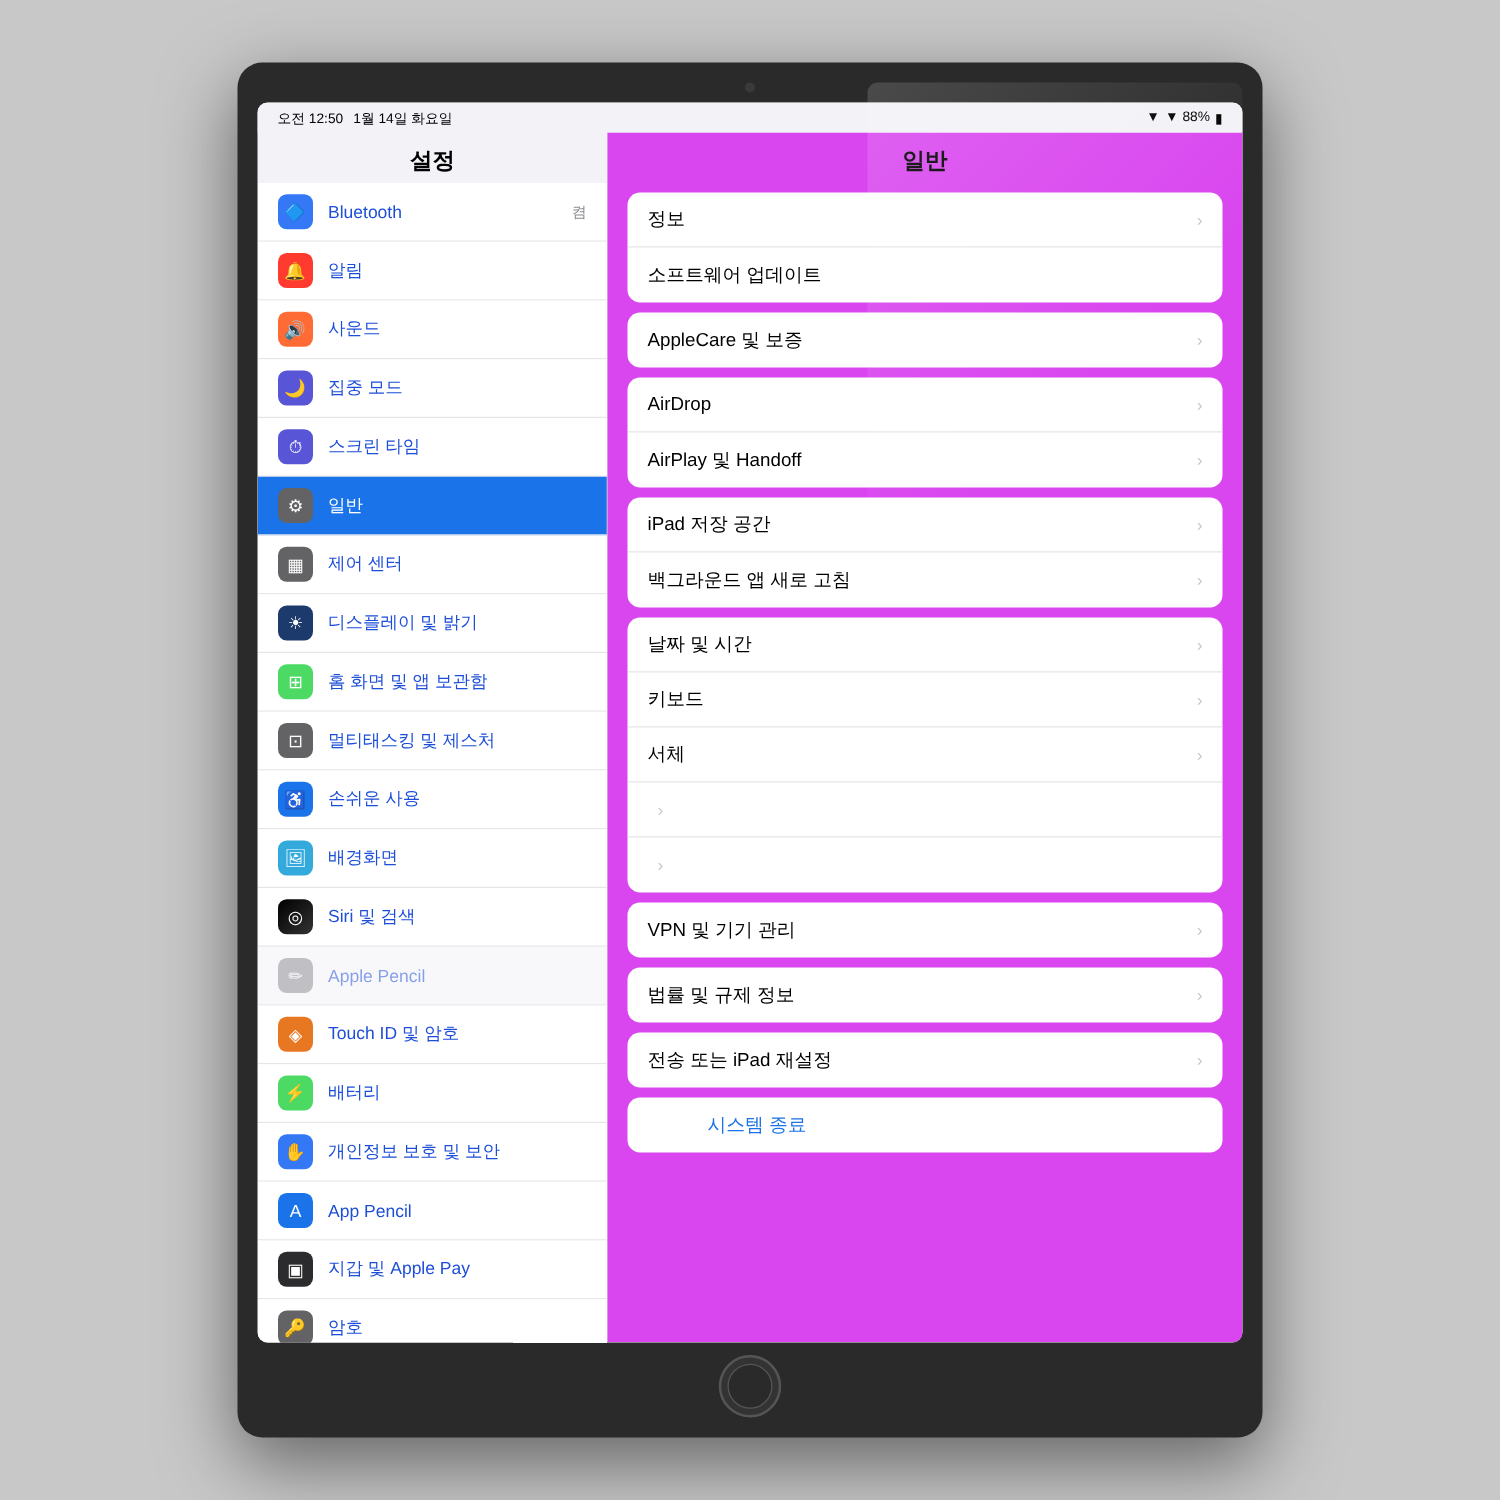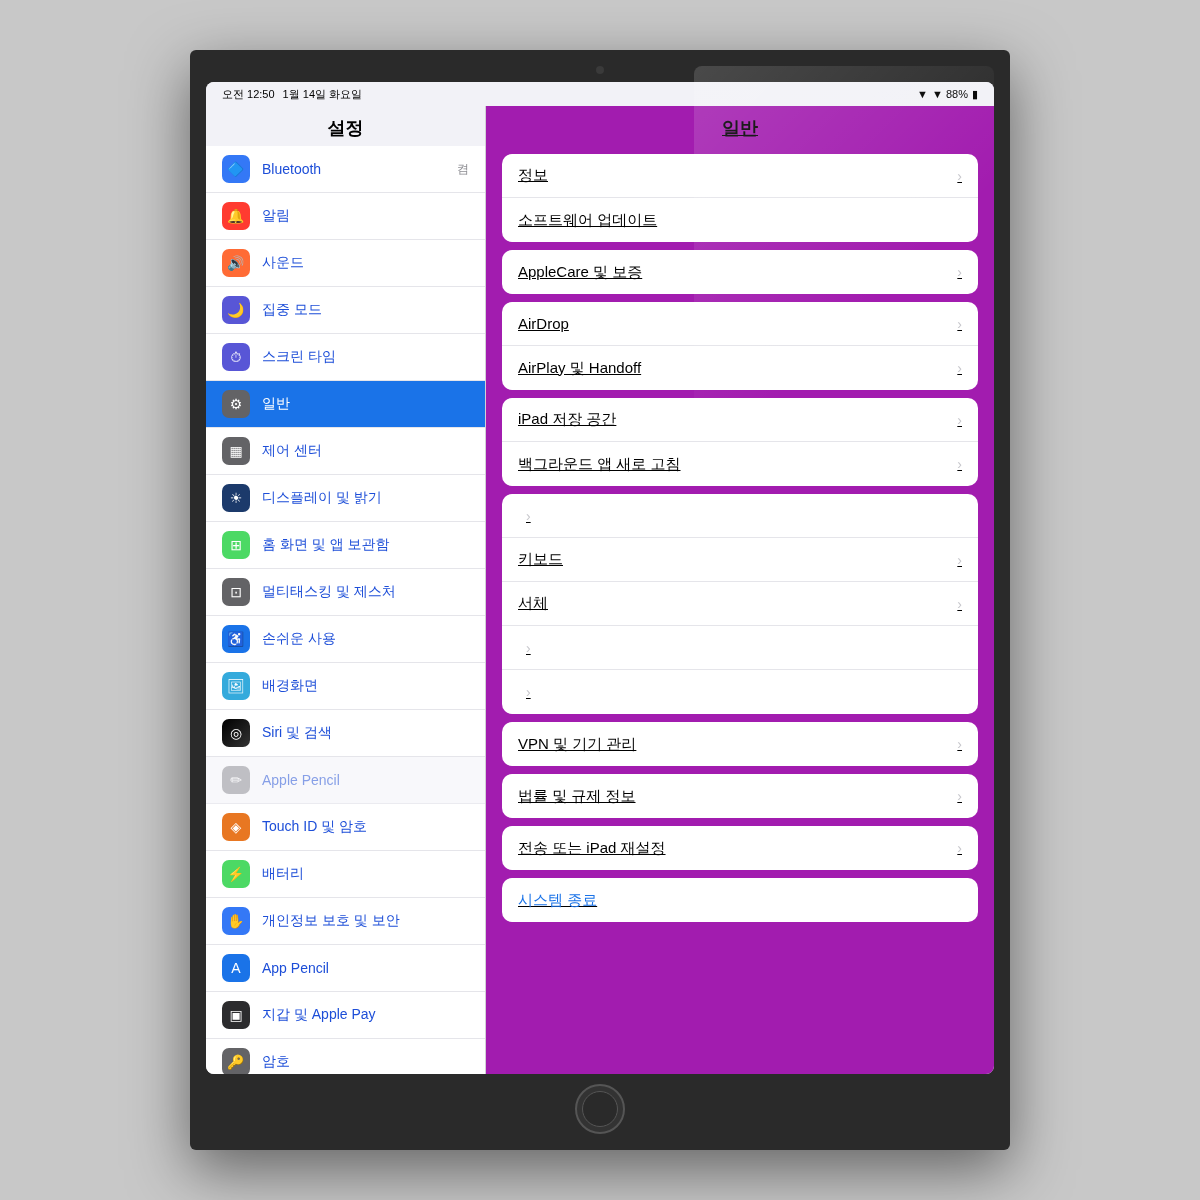--- a/index.html
+++ b/index.html
@@ -11,21 +11,21 @@
       display: flex;
       align-items: center;
       justify-content: center;
       font-family: -apple-system, 'Helvetica Neue', sans-serif;
     }
 
     .ipad-frame {
       width: 820px;
       height: 1100px;
       background: #2a2a2a;
-      border-radius: 6px;
+      border-radius: 20px;
       padding: 16px;
       display: flex;
       flex-direction: column;
       align-items: center;
       position: relative;
       box-shadow: 0 20px 60px rgba(0,0,0,0.5);
     }
 
     .front-camera {
       width: 8px;
@@ -121,24 +121,23 @@
 
     .item-badge {
       margin-left: auto;
       font-size: 12px;
       color: #8e8e93;
     }
 
     
     .right-panel {
       flex: 1;
-      background: #a21caf;
+      background: #d946ef;
       overflow-y: auto;
       padding: 0;
-      text-decoration: underline;
     }
 
     .right-header {
       font-size: 18px;
       font-weight: 600;
       color: #000;
       padding: 10px 20px 6px;
       text-align: center;
     }
 
@@ -159,21 +158,21 @@
     }
 
     .settings-row:last-child { border-bottom: none; }
 
     .settings-row-label {
       font-size: 15px;
       color: #000;
       flex: 1;
     }
 
-    .settings-row-label.blue { color: #1a73e8; }
+    .settings-row-label.blue { color: #1a73e8; margin-left: 48px; }
 
     .chevron {
       color: #c7c7cc;
       font-size: 14px;
       margin-left: 8px;
     }
 
     .home-button {
       width: 50px;
       height: 50px;
@@ -368,20 +367,21 @@
                 <span class="settings-row-label">iPad 저장 공간</span>
                 <span class="chevron">›</span>
               </div>
               <div class="settings-row">
                 <span class="settings-row-label">백그라운드 앱 새로 고침</span>
                 <span class="chevron">›</span>
               </div>
             </div>
             <div class="settings-group">
               <div class="settings-row">
+                <span class="settings-row-label">날짜 및 시간</span>
                 <span class="chevron">›</span>
               </div>
               <div class="settings-row">
                 <span class="settings-row-label">키보드</span>
                 <span class="chevron">›</span>
               </div>
               <div class="settings-row">
                 <span class="settings-row-label">서체</span>
                 <span class="chevron">›</span>
               </div>

